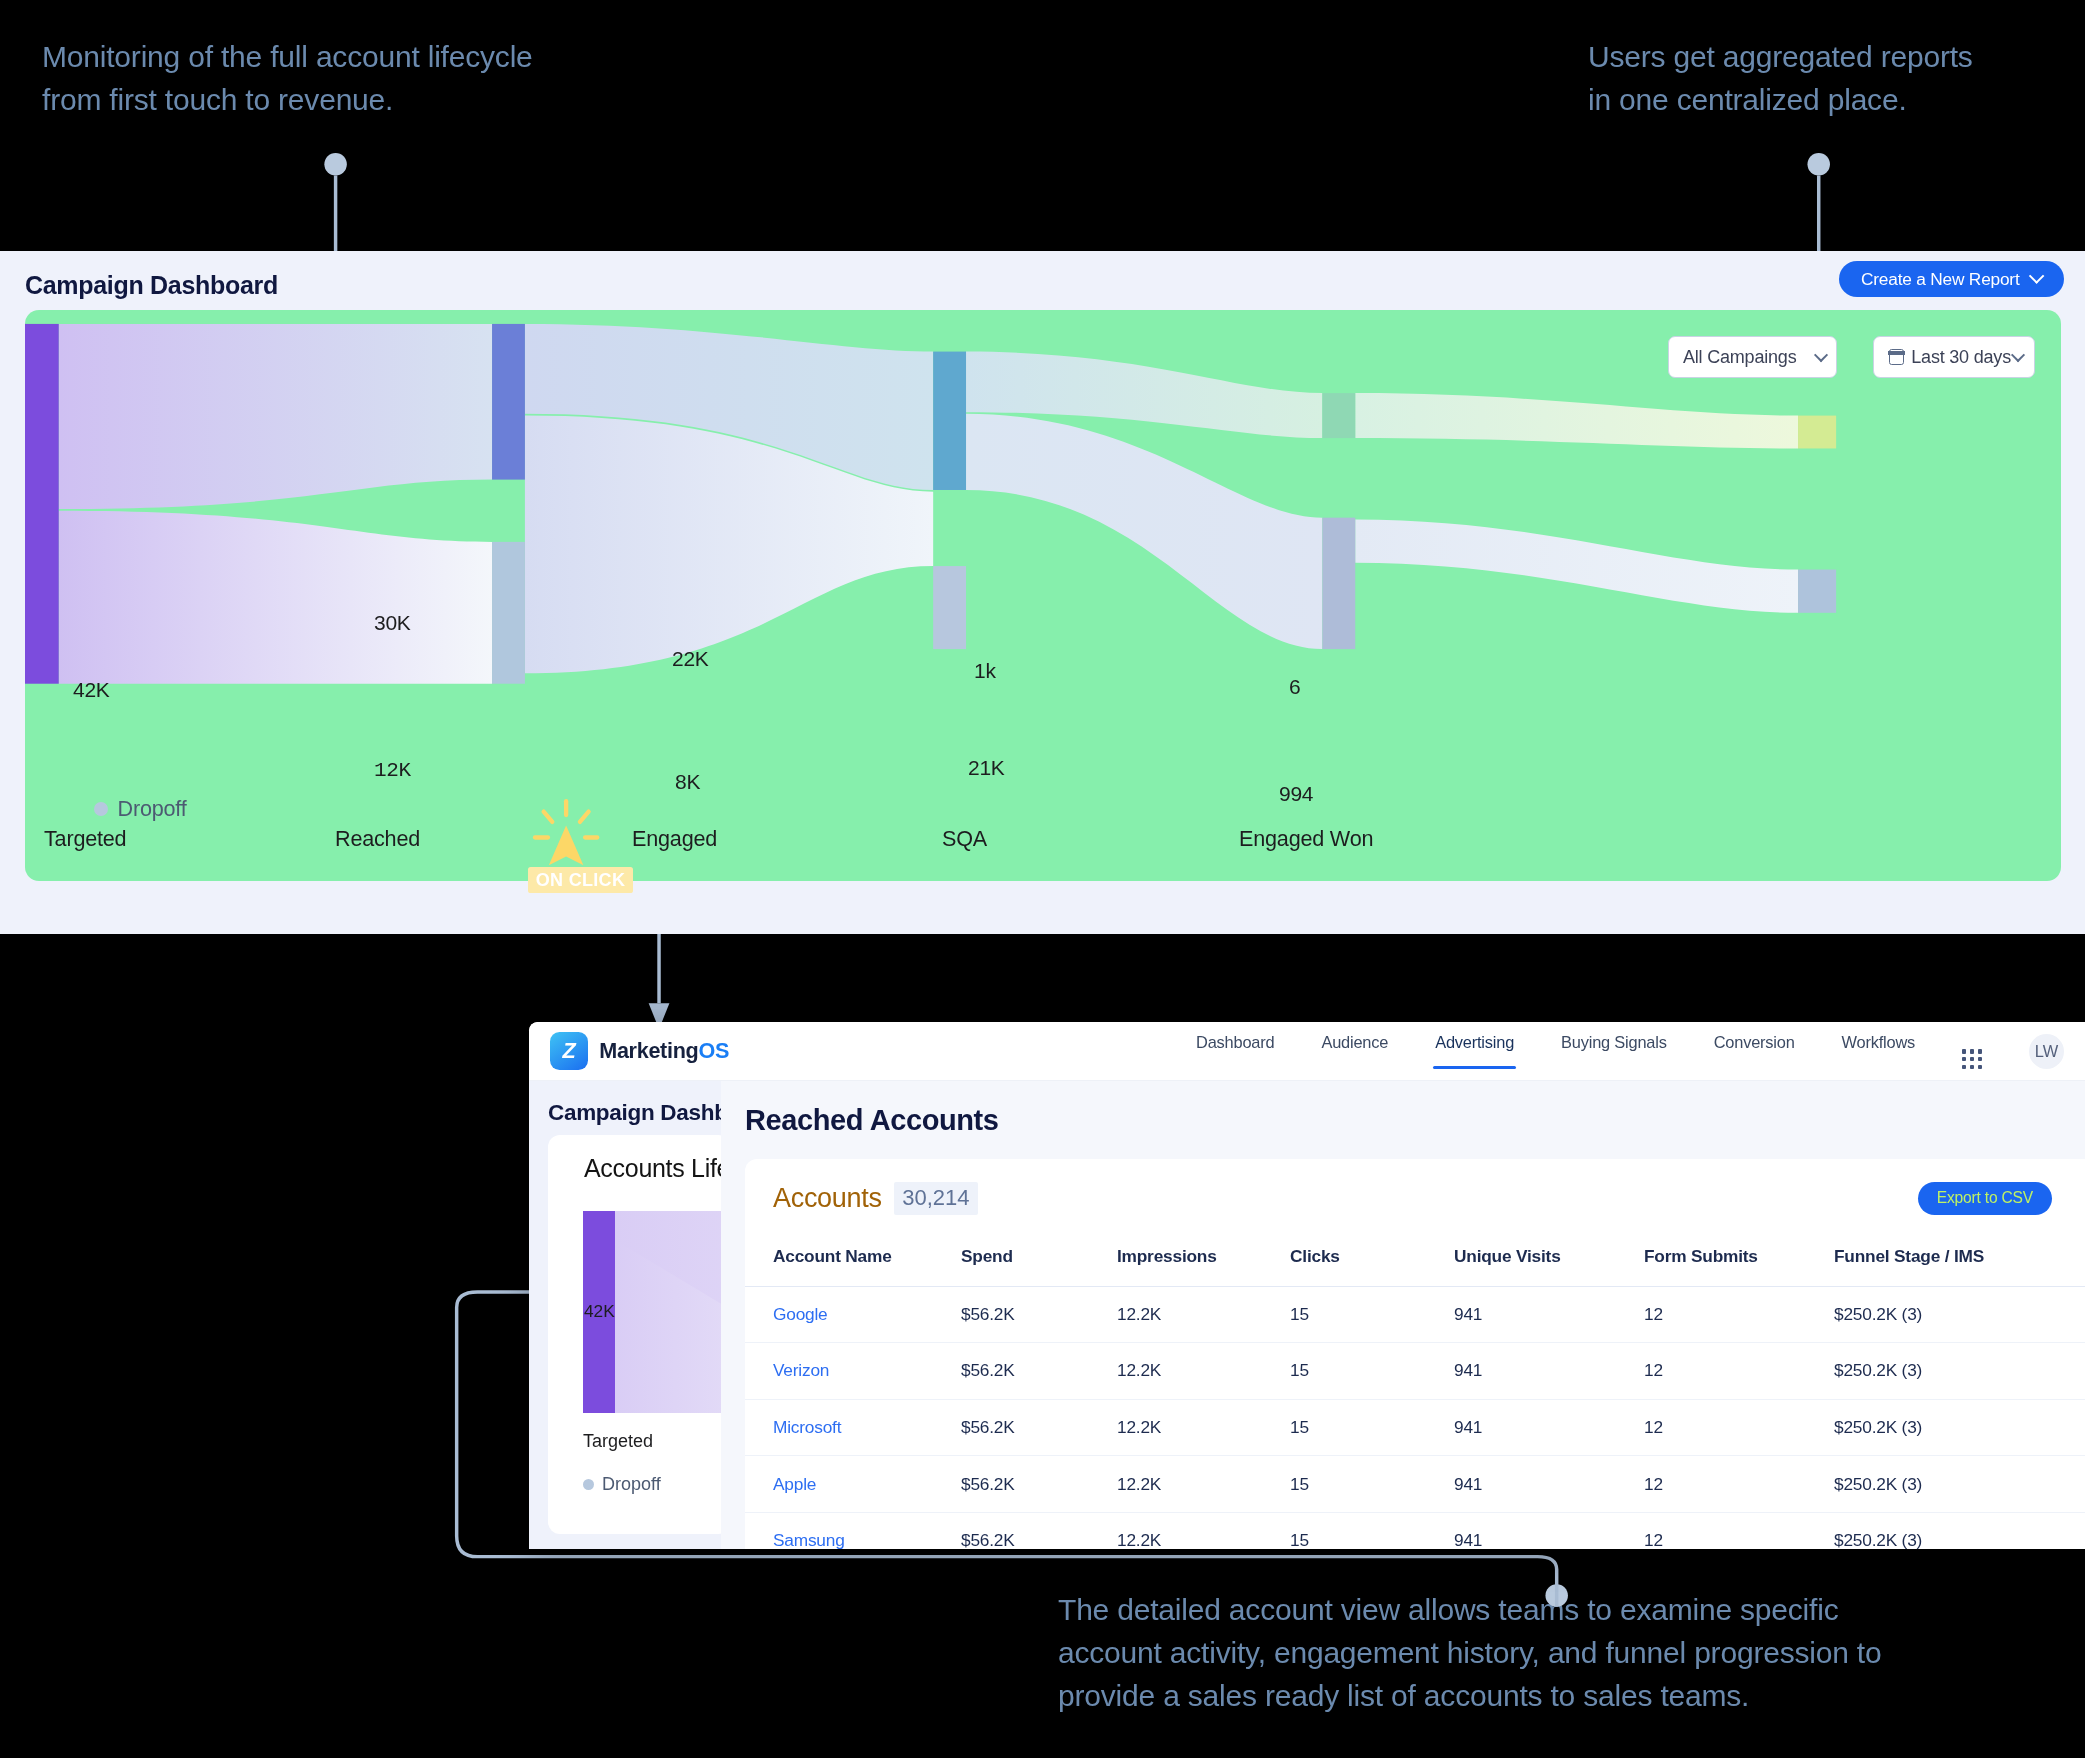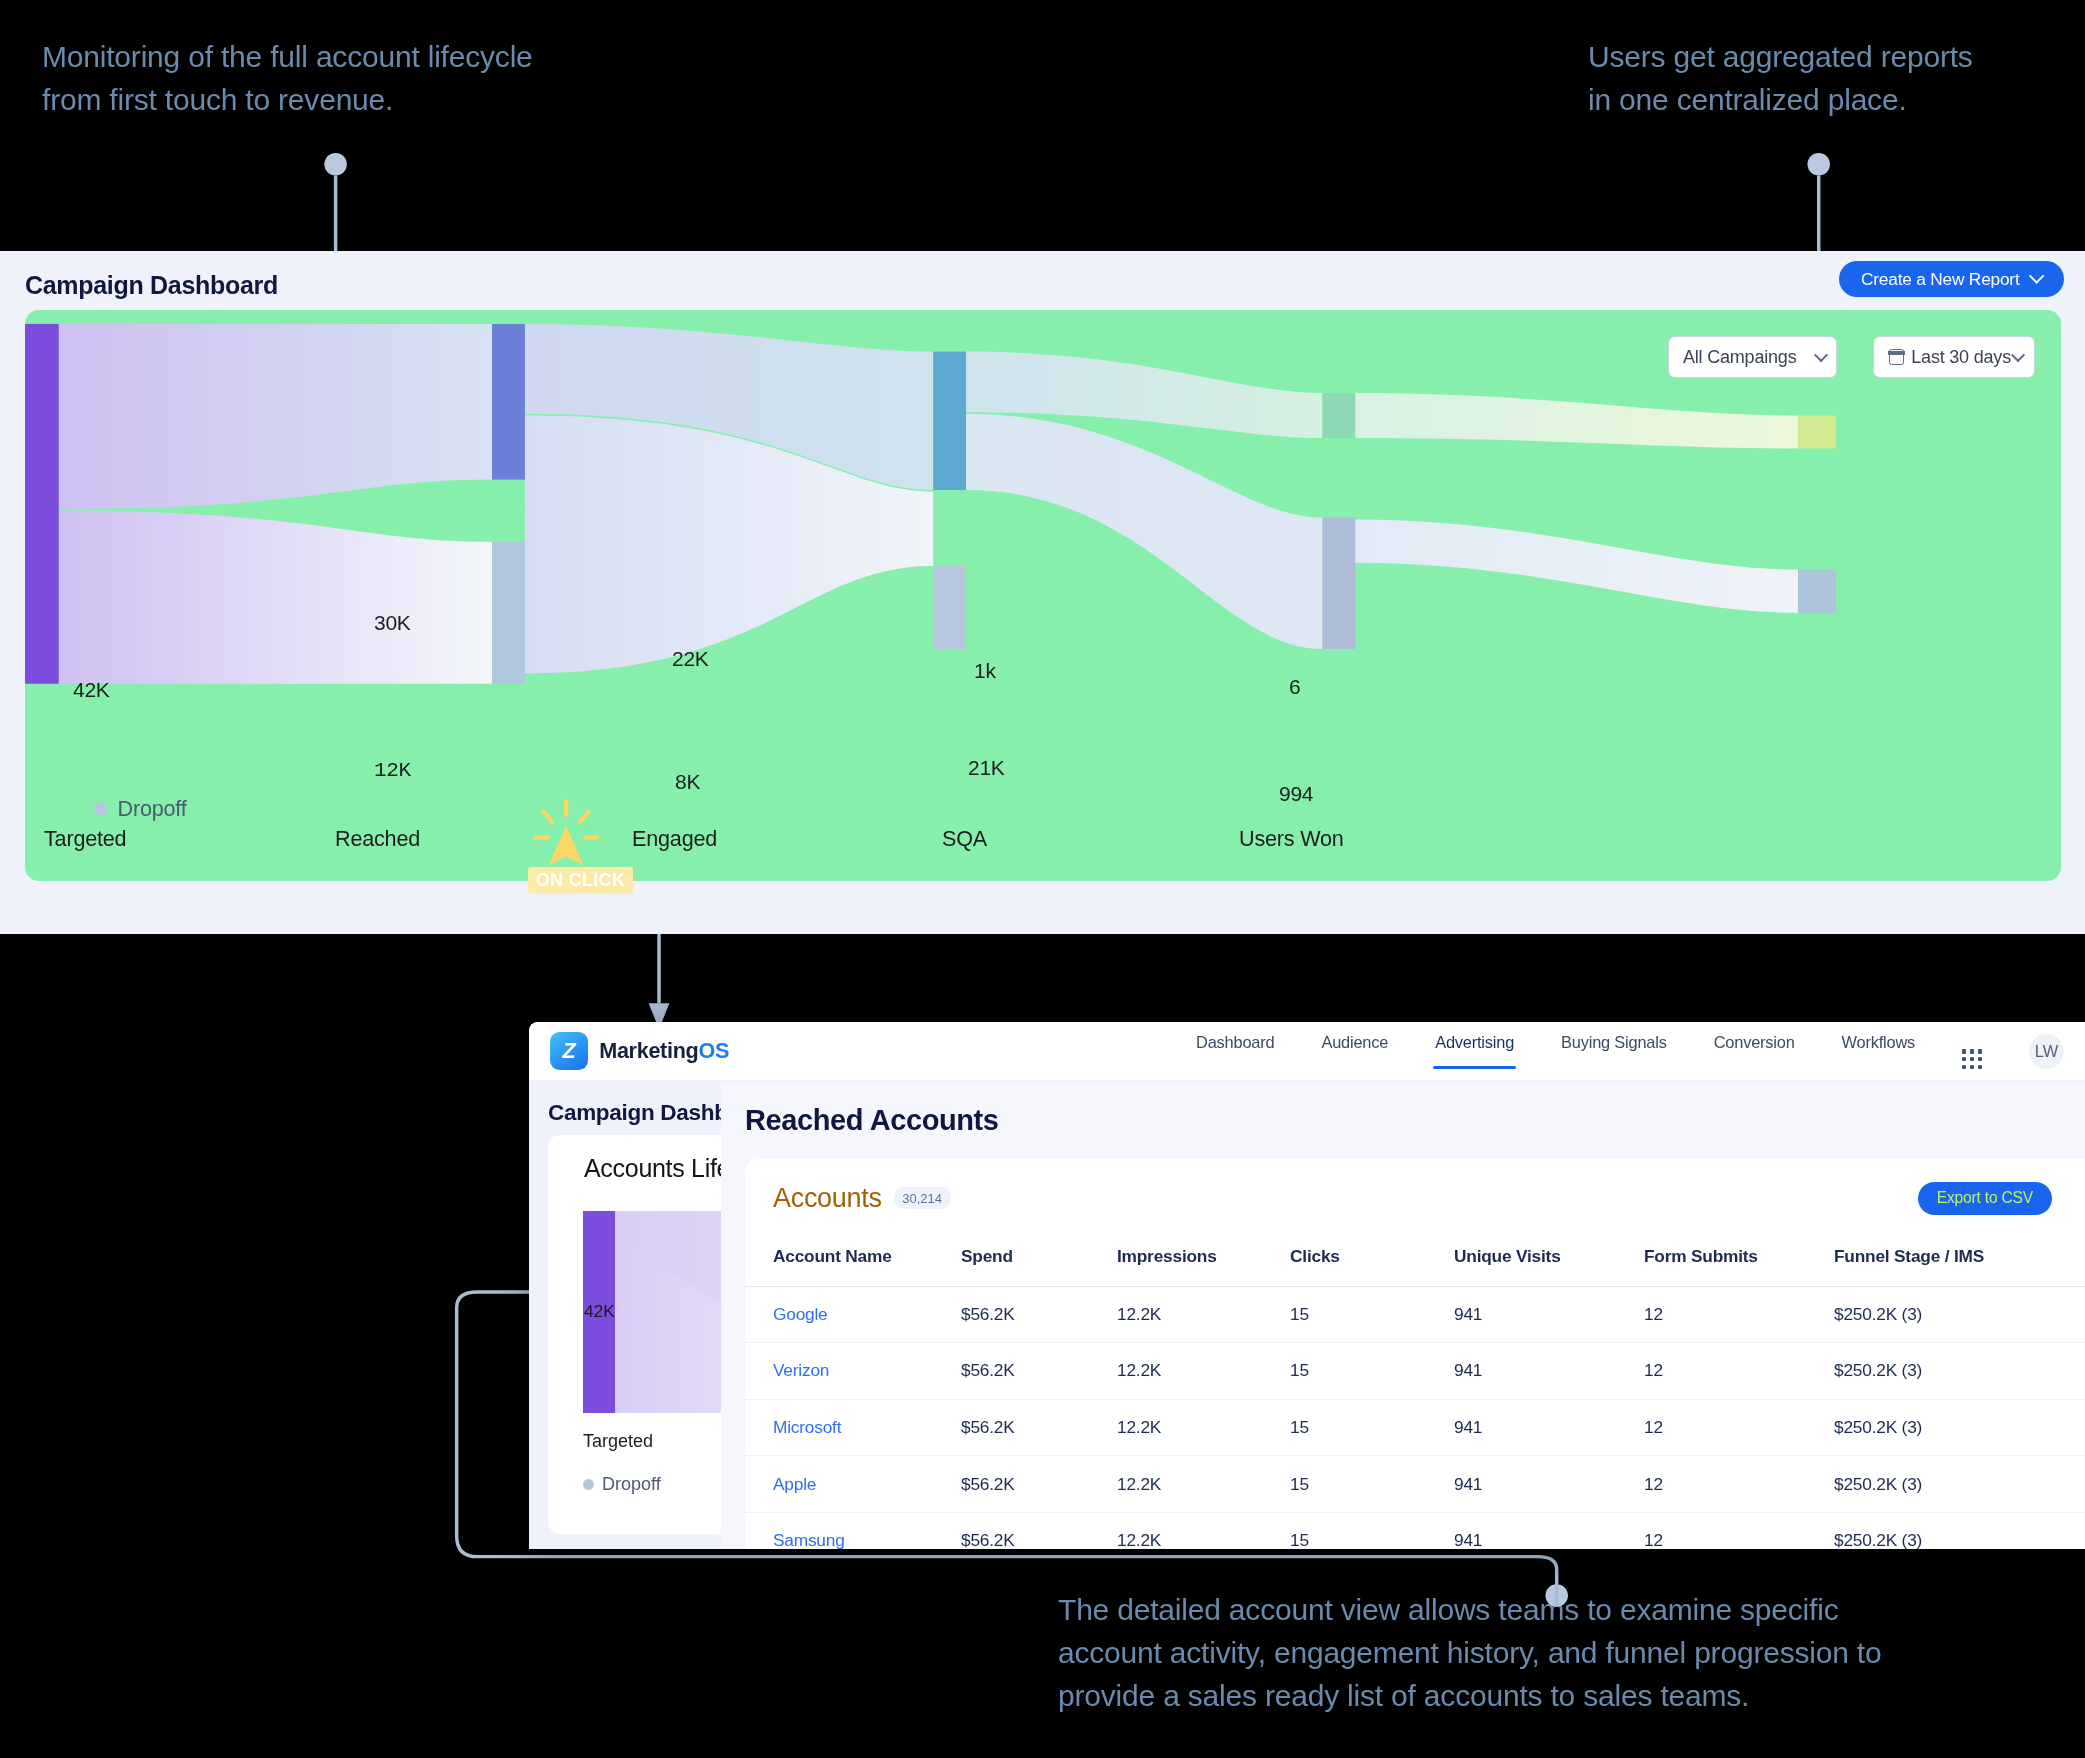--- a/index.html
+++ b/index.html
@@ -166,21 +166,21 @@
   }
   #content-title { font-size: 29px; font-weight: 700; color: #101840; letter-spacing: -0.4px; }
   #table-card {
     margin-top: 22.5px; margin-right: 0; background: #fff;
     border-radius: 12px 0 0 0; height: 406px; position: relative; overflow: hidden;
   }
   #table-head-row { display: flex; align-items: center; padding: 22.5px 0 0 28px; }
   #accounts-label { font-size: 27px; font-weight: 400; color: #a16207; letter-spacing: -0.3px; }
   #accounts-count {
     margin-left: 12px; background: #eef2fa; color: #5f7296;
-    border-radius: 11px; padding: 3.5px 8.6px; font-size: 13px;
+    border-radius: 2px; padding: 3.5px 8.6px; font-size: 22px;
   }
   #export-btn {
     margin-left: auto; margin-right: 33px; background: #1a65f0; color: #bef264;
     border: none; border-radius: 17.3px; height: 33px; padding: 0 19px;
     font-size: 15.6px; cursor: pointer; letter-spacing: -0.2px;
   }
   table { width: 100%; border-collapse: collapse; margin-top: 19px; table-layout: fixed; }
   thead th {
     text-align: left; font-size: 17.3px; font-weight: 700; color: #1d2b4f;
     padding: 12px 0 19px 0; border-bottom: 1.3px solid #e3e9f5; letter-spacing: -0.2px;
@@ -317,21 +317,21 @@
     <div class="node-val" style="left:650px; top:460px;">8K</div>
     <div class="node-val" style="left:949px;top:349px;">1k</div>
     <div class="node-val" style="left:943px;top:446px;">21K</div>
     <div class="node-val" style="left:1264px;top:365px;">6</div>
     <div class="node-val" style="left:1254px;top:472px;">994</div>
 
     <div class="ax-label" style="left:19px;  top:516px;">Targeted</div>
     <div class="ax-label" style="left:310px; top:516px;">Reached</div>
     <div class="ax-label" style="left:607px; top:516px;">Engaged</div>
     <div class="ax-label" style="left:917px;top:516px;">SQA</div>
-    <div class="ax-label" style="left:1214px;top:516px;">Users Won</div>
+    <div class="ax-label" style="left:1214px;top:516px;">Engaged Won</div>
 
     <div id="legend">
       <span class="dot"></span>
       <span>Dropoff</span>
     </div>
 
     <div id="onclick-group">
       <svg width="173" height="121" viewBox="0 0 200 140">
         <g stroke="#fcd767" stroke-width="5" stroke-linecap="round">
           <line x1="66" y1="6" x2="66" y2="22"></line>

